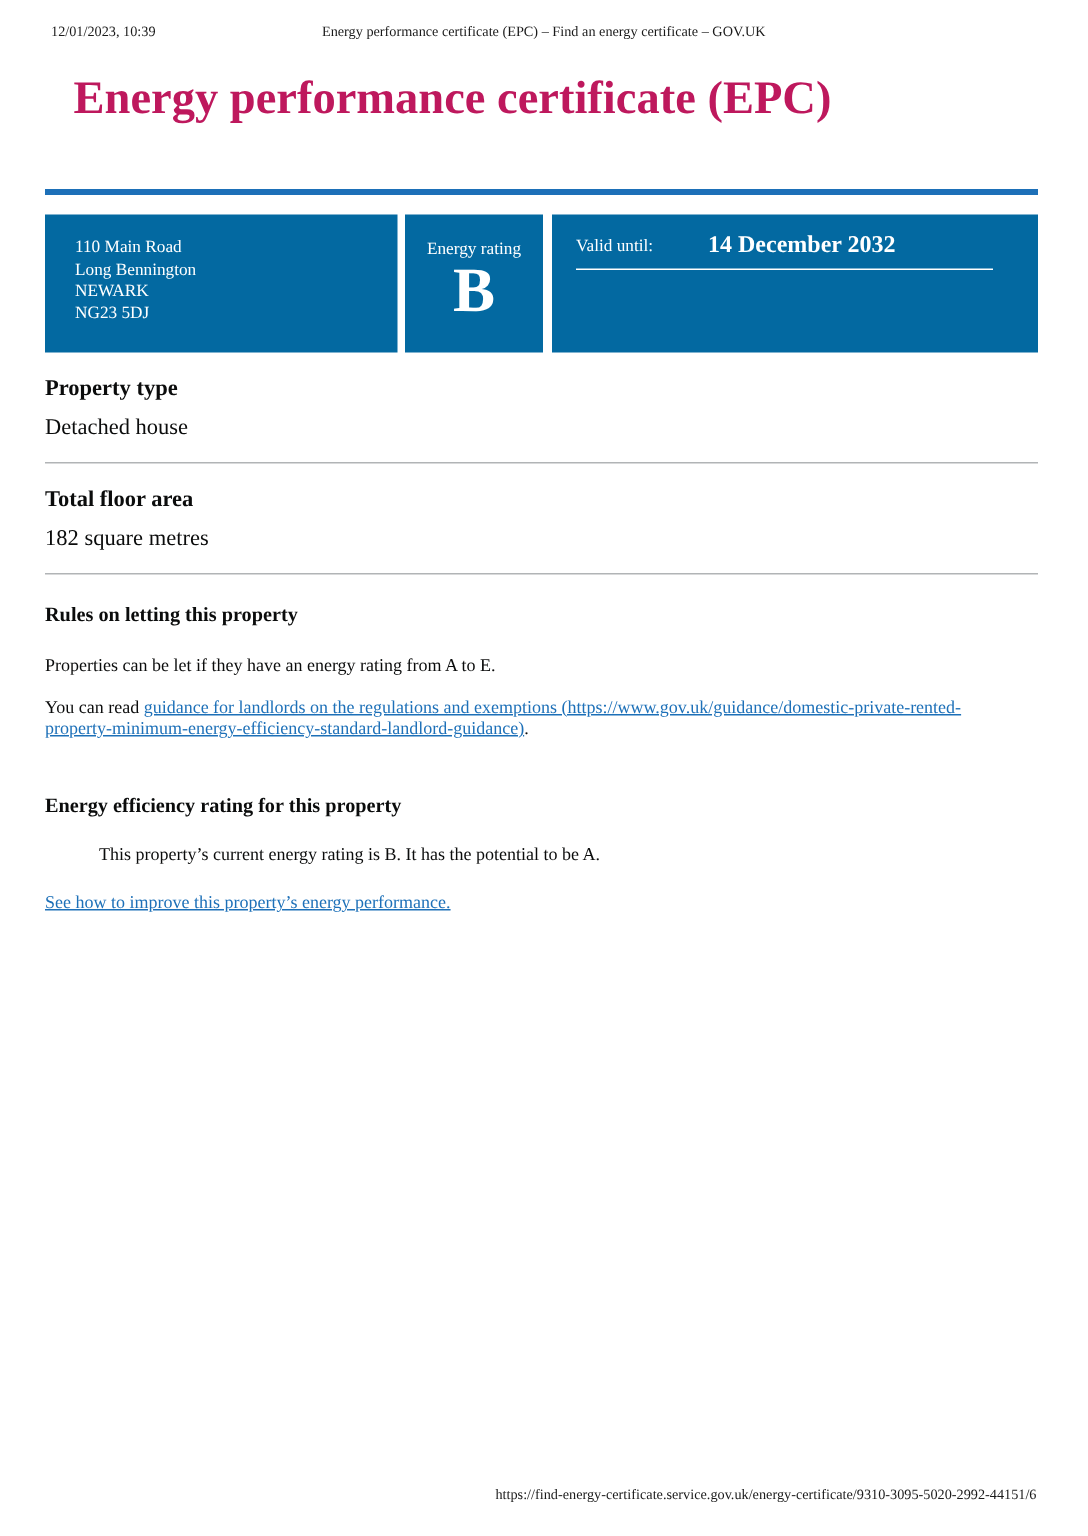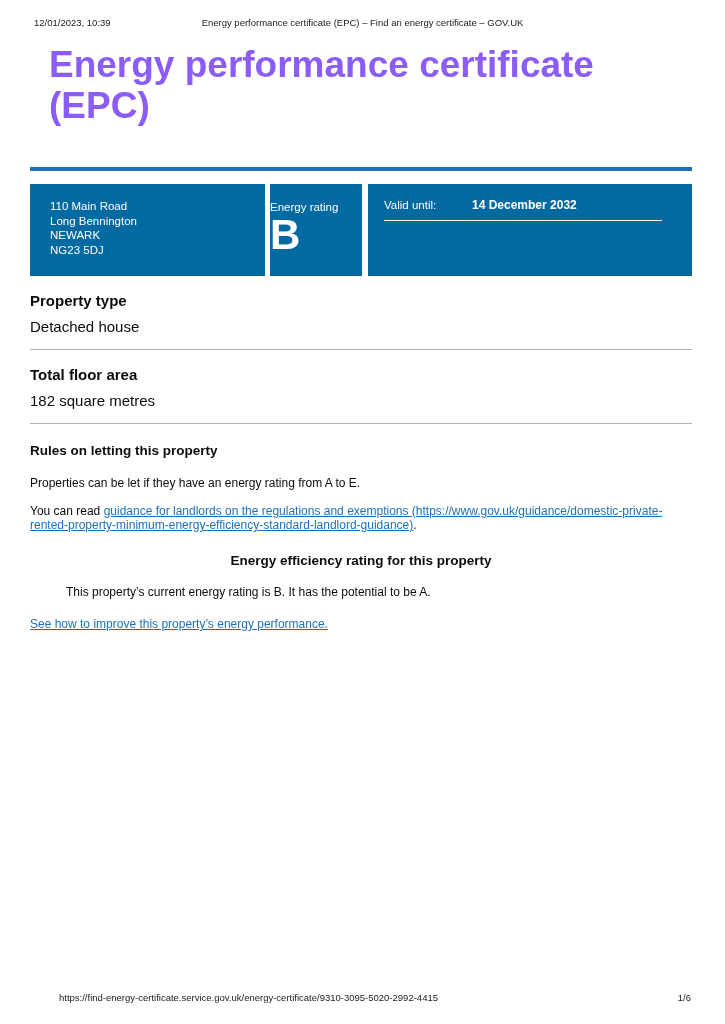--- a/index.html
+++ b/index.html
@@ -1,15 +1,15 @@
 <!DOCTYPE html>
 <html><head>
 <meta charset="utf-8">
 <style>
-  * { box-sizing: border-box; margin: 0; padding: 0; }
+  * { box-sizing: border-box; margin: 0; padding: 0; font-family: Liberation Serif, serif; }
   html, body { background: #ffffff; }
   body {
     width: 725px;
     height: 1024px;
     position: relative;
     font-family: "Liberation Sans", sans-serif;
     color: #0b0c0c;
     overflow: hidden;
   }
 
@@ -24,41 +24,41 @@
   }
   .ph-title { display: block; text-align: center; }
   .ph-date { position: absolute; left: 34px; top: 0; }
 
   .print-foot {
     position: absolute;
     top: 992px;
     left: 34px;
     right: 34px;
     display: flex;
-    justify-content: space-between;
+    justify-content: flex-end;
     font-size: 9.5px;
     color: #1a1a1a;
     padding-left: 25px;
   }
 
   
   .content {
     position: absolute;
     top: 0;
     left: 30px;
     width: 662px;
   }
 
   h1.page-title {
     margin: 44px 0 0 19px;
     max-width: 600px;
-    font-size: 37px;
+    font-size: 31px;
     line-height: 41px;
     font-weight: bold;
-    color: #8b5cf6;
+    color: #be185d;
   }
 
   .title-rule {
     margin-top: 41px;
     height: 4px;
     background: #1d70b8;
   }
 
   
   .summary {
@@ -72,34 +72,35 @@
     margin-right: 5px;
     padding: 15px 16px 0 20px;
     font-size: 11.5px;
     line-height: 14.6px;
   }
   .box-rating {
     width: 92px;
     margin-right: 6px;
     display: flex;
     flex-direction: column;
+    align-items: center;
     justify-content: center;
     padding-bottom: 4px;
   }
   .rating-label { font-size: 11.5px; margin-top: 2px; }
   .rating-value { font-size: 42px; line-height: 44px; font-weight: bold; }
   .box-validity {
     flex: 1;
     padding: 14px 16px 16px 16px;
     font-size: 11.5px;
     line-height: 14px;
   }
   .vrow { display: flex; }
   .vlabel { width: 88px; flex: 0 0 88px; padding-right: 8px; }
-  .vvalue { font-weight: bold; font-size: 12px; }
+  .vvalue { font-weight: bold; font-size: 16px; }
   .vdivider {
     border: none;
     border-top: 1.5px solid #ffffff;
     margin: 8px 14px 9px 0;
   }
 
   
   .fact h2 { font-size: 15px; font-weight: bold; margin-top: 16px; }
   .fact p  { font-size: 15px; margin-top: 9px; margin-bottom: 14px; }
   hr.fact-rule {
@@ -107,21 +108,21 @@
     border-top: 1px solid #b1b4b6;
     height: 0;
   }
 
   
   .section h3 { font-size: 13.5px; font-weight: bold; }
   .section p  { font-size: 12px; line-height: 14.5px; }
   .section-rules h3  { margin-top: 19px; }
   .section-rules p.p1 { margin-top: 18px; }
   .section-rules p.p2 { margin-top: 13px; max-width: 648px; }
-  .section-rating h3 { margin-top: 20px; text-align: center; }
+  .section-rating h3 { margin-top: 36px; }
   .section-rating p.p1 { margin-top: 17px; margin-left: 36px; }
   .section-rating p.p2 { margin-top: 18px; }
 
   a { color: #1d70b8; text-decoration: underline; overflow-wrap: break-word; }
 </style>
 </head>
 <body>
 
 <header class="print-meta">
   <span class="ph-date">12/01/2023, 10:39</span>

